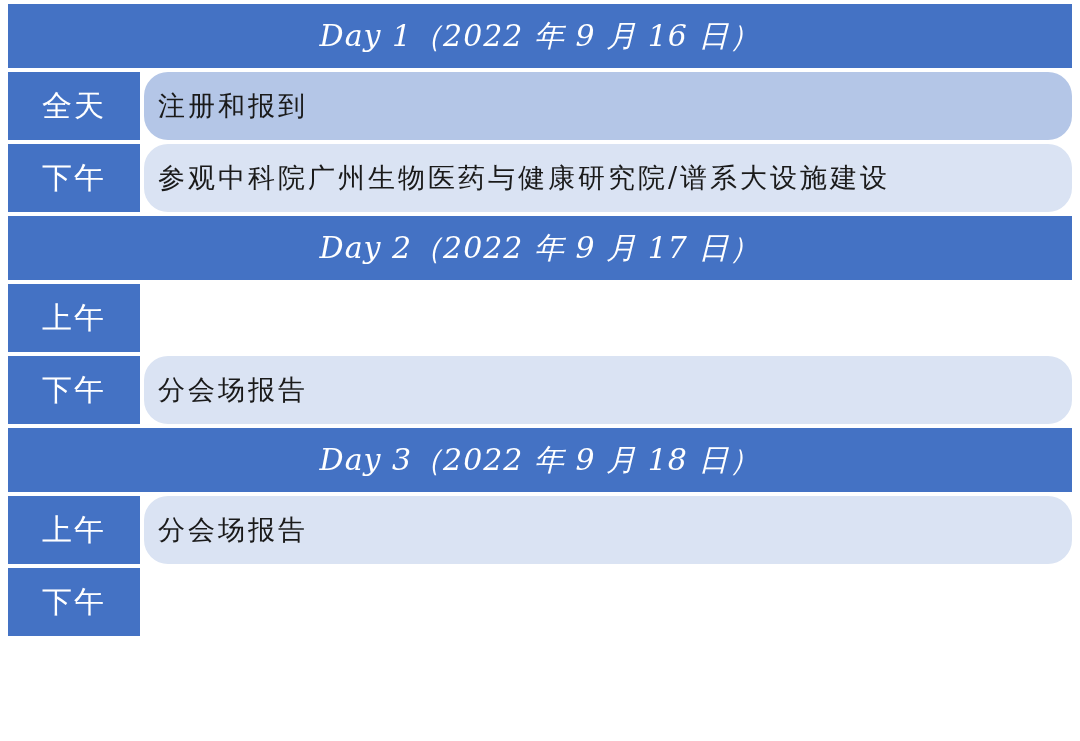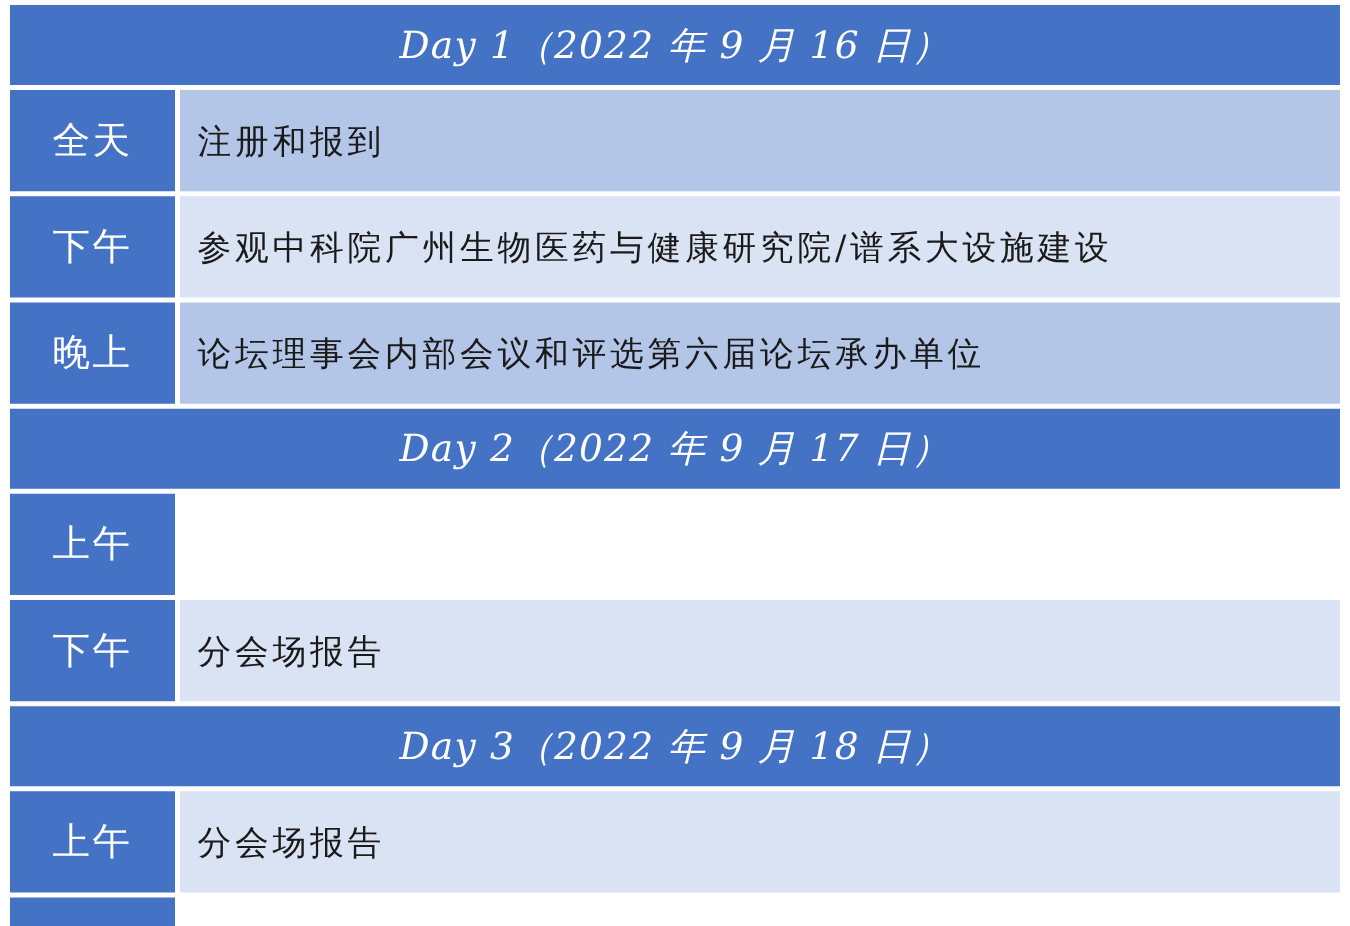--- a/index.html
+++ b/index.html
@@ -21,21 +21,21 @@
     display: flex;
     align-items: center;
     justify-content: center;
     font-size: 30px;
     letter-spacing: 1px;
     margin-bottom: 4px;
     font-style: italic;
   }
   .row {
     display: flex;
-    height: 81px;
+    height: 68px;
     margin-bottom: 4px;
   }
   .time-cell {
     flex: none;
     width: 132px;
     margin-right: 4px;
     background: var(--header-bg, #4472C4);
     color: var(--header-text, #FFFFFF);
     display: flex;
     align-items: center;
@@ -46,20 +46,21 @@
   .activity-cell {
     flex: 1;
     display: flex;
     align-items: center;
     padding-left: 14px;
     font-size: 27px;
     letter-spacing: 3px;
     color: var(--body-text, #1a1a1a);
     white-space: nowrap;
     overflow: hidden;
+    border-radius: 24px;
   }
   .band-dark  { background: var(--row-dark-bg, #B4C6E7); }
   .band-light { background: var(--row-light-bg, #DAE3F3); }
 </style>
 </head>
 <body>
 
 <div class="schedule">
 
   <div class="day-header">Day 1（2022 年 9 月 16 日）</div>
@@ -67,24 +68,20 @@
   <div class="row">
     <div class="time-cell">全天</div>
     <div class="activity-cell band-dark">注册和报到</div>
   </div>
 
   <div class="row">
     <div class="time-cell">下午</div>
     <div class="activity-cell band-light">参观中科院广州生物医药与健康研究院/谱系大设施建设</div>
   </div>
 
-  <div class="row">
-    <div class="time-cell">晚上</div>
-    <div class="activity-cell band-dark">论坛理事会内部会议和评选第六届论坛承办单位</div>
-  </div>
 
   <div class="day-header">Day 2（2022 年 9 月 17 日）</div>
 
   <div class="row">
     <div class="time-cell">上午</div>
   </div>
 
   <div class="row">
     <div class="time-cell">下午</div>
     <div class="activity-cell band-light">分会场报告</div>

